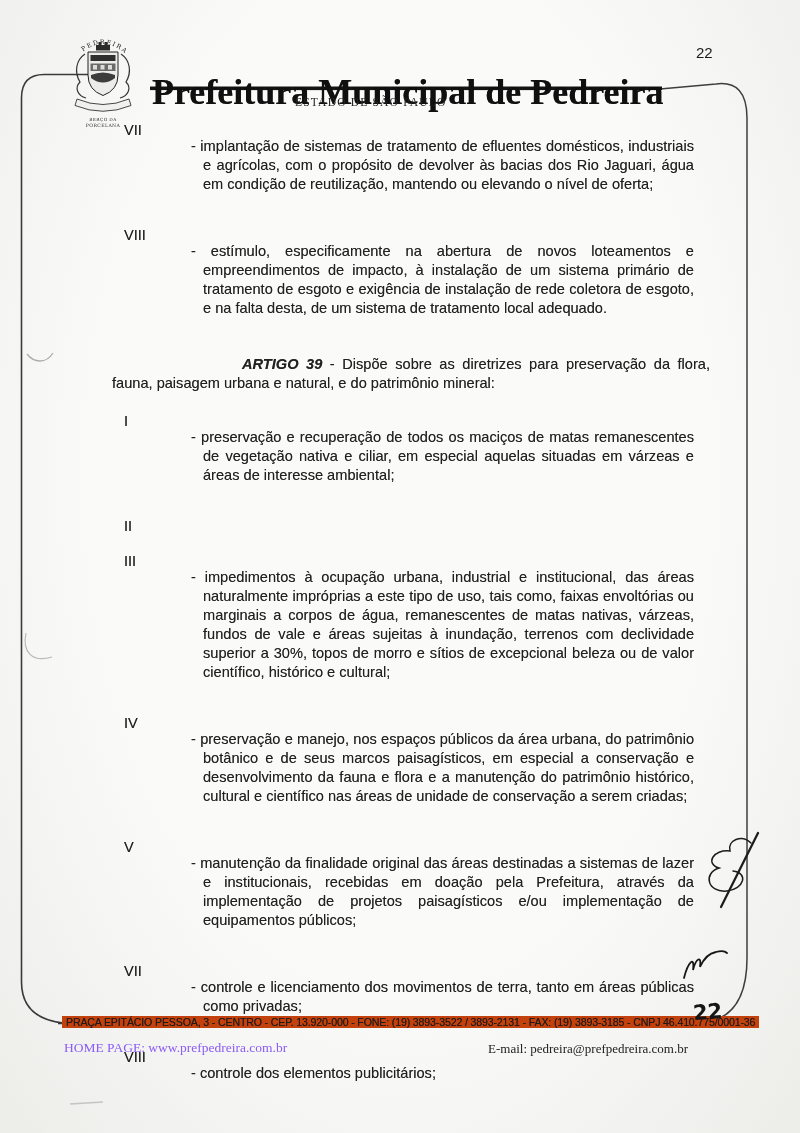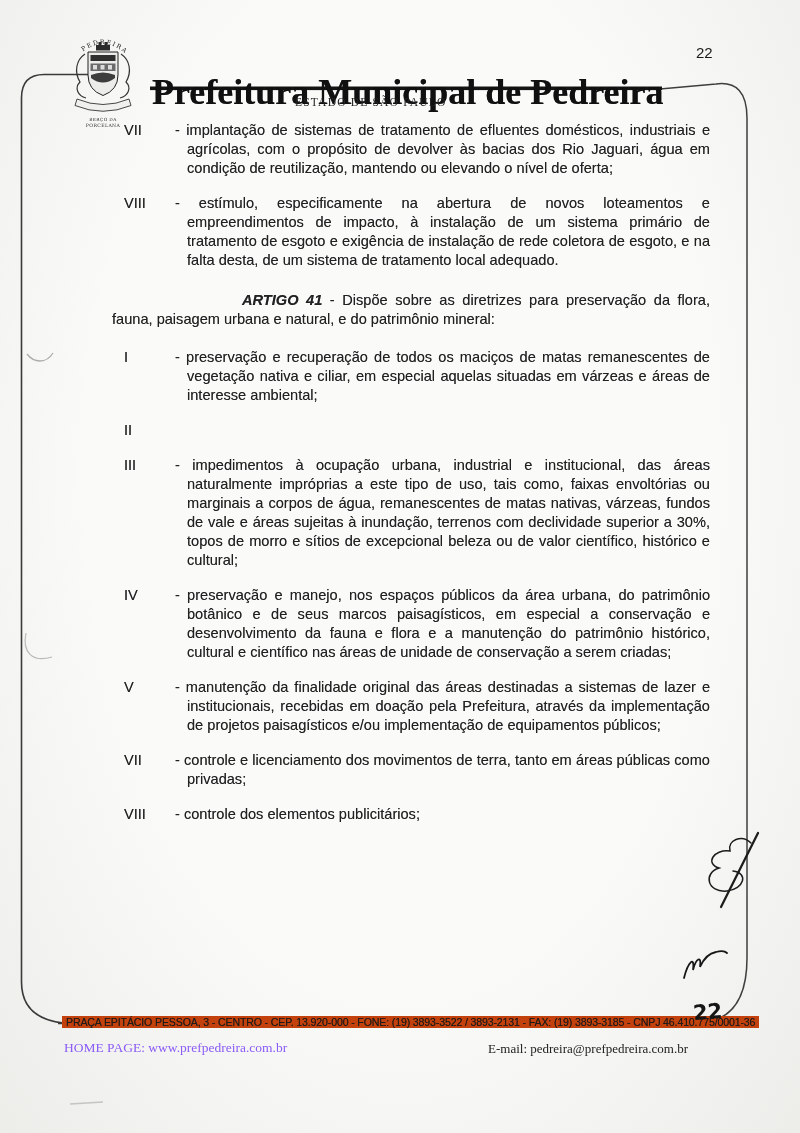--- a/index.html
+++ b/index.html
@@ -34,21 +34,21 @@
   }
   .logo-wrap{position:absolute;left:68px;top:30px;width:70px;height:104px;z-index:3;}
   
   .doc-body{
     position:absolute;left:112px;top:121px;width:598px;z-index:2;
     font-size:14.6px;line-height:19px;color:#212121;
     text-shadow:0 0 .4px rgba(0,0,0,.45);
   }
   .item{display:flex;margin-bottom:16px;}
   .item .num{flex:none;width:51px;margin-left:12px;}
-  .item .txt{flex:1;margin:0;text-align:justify;padding-left:12px;text-indent:-12px;}
+  .item .txt{flex:1;margin:16px;text-align:justify;padding-left:12px;text-indent:-12px;}
   .artigo{margin:21px 0 19px 0;text-align:justify;text-indent:130px;}
   .artigo .lbl{font-weight:700;font-style:italic;}
   
   .footer-line1{
     position:absolute;left:62px;top:1016px;z-index:3;
     font-size:10.6px;letter-spacing:-0.15px;white-space:nowrap;
     background:#c2410c;padding:0 4px;color:#1c1c1c;
     text-shadow:0 0 .4px rgba(0,0,0,.5);
   }
   .footer-homepage{
@@ -112,21 +112,21 @@
   <div class="item">
     <span class="num">VII</span>
     <p class="txt">- implantação de sistemas de tratamento de efluentes domésticos, industriais e agrícolas, com o propósito de devolver às bacias dos Rio Jaguari, água em condição de reutilização, mantendo ou elevando o nível de oferta;</p>
   </div>
 
   <div class="item">
     <span class="num">VIII</span>
     <p class="txt">- estímulo, especificamente na abertura de novos loteamentos e empreendimentos de impacto, à instalação de um sistema primário de tratamento de esgoto e exigência de instalação de rede coletora de esgoto, e na falta desta, de um sistema de tratamento local adequado.</p>
   </div>
 
-  <p class="artigo"><span class="lbl">ARTIGO 41</span><span> - Dispõe sobre as diretrizes para preservação da flora, fauna, paisagem urbana e natural, e do patrimônio mineral:</span></p>
+  <p class="artigo"><span class="lbl">ARTIGO 39</span><span> - Dispõe sobre as diretrizes para preservação da flora, fauna, paisagem urbana e natural, e do patrimônio mineral:</span></p>
 
   <div class="item">
     <span class="num">I</span>
     <p class="txt">- preservação e recuperação de todos os maciços de matas remanescentes de vegetação nativa e ciliar, em especial aquelas situadas em várzeas e áreas de interesse ambiental;</p>
   </div>
 
   <div class="item">
     <span class="num">II</span>
   </div>
 

